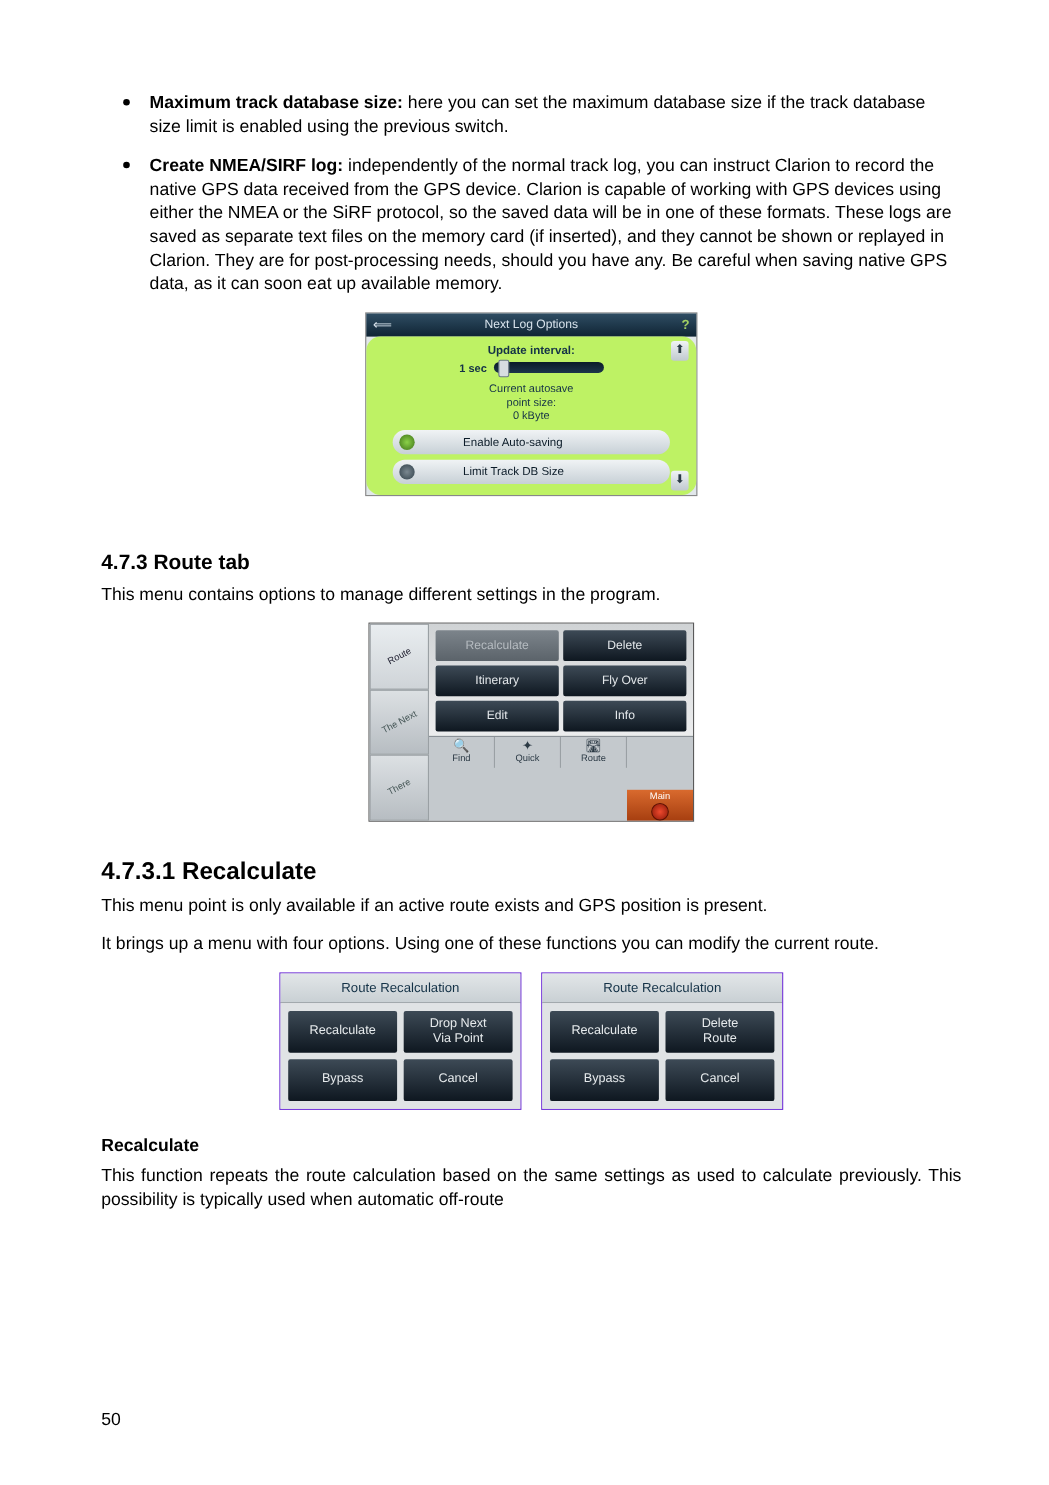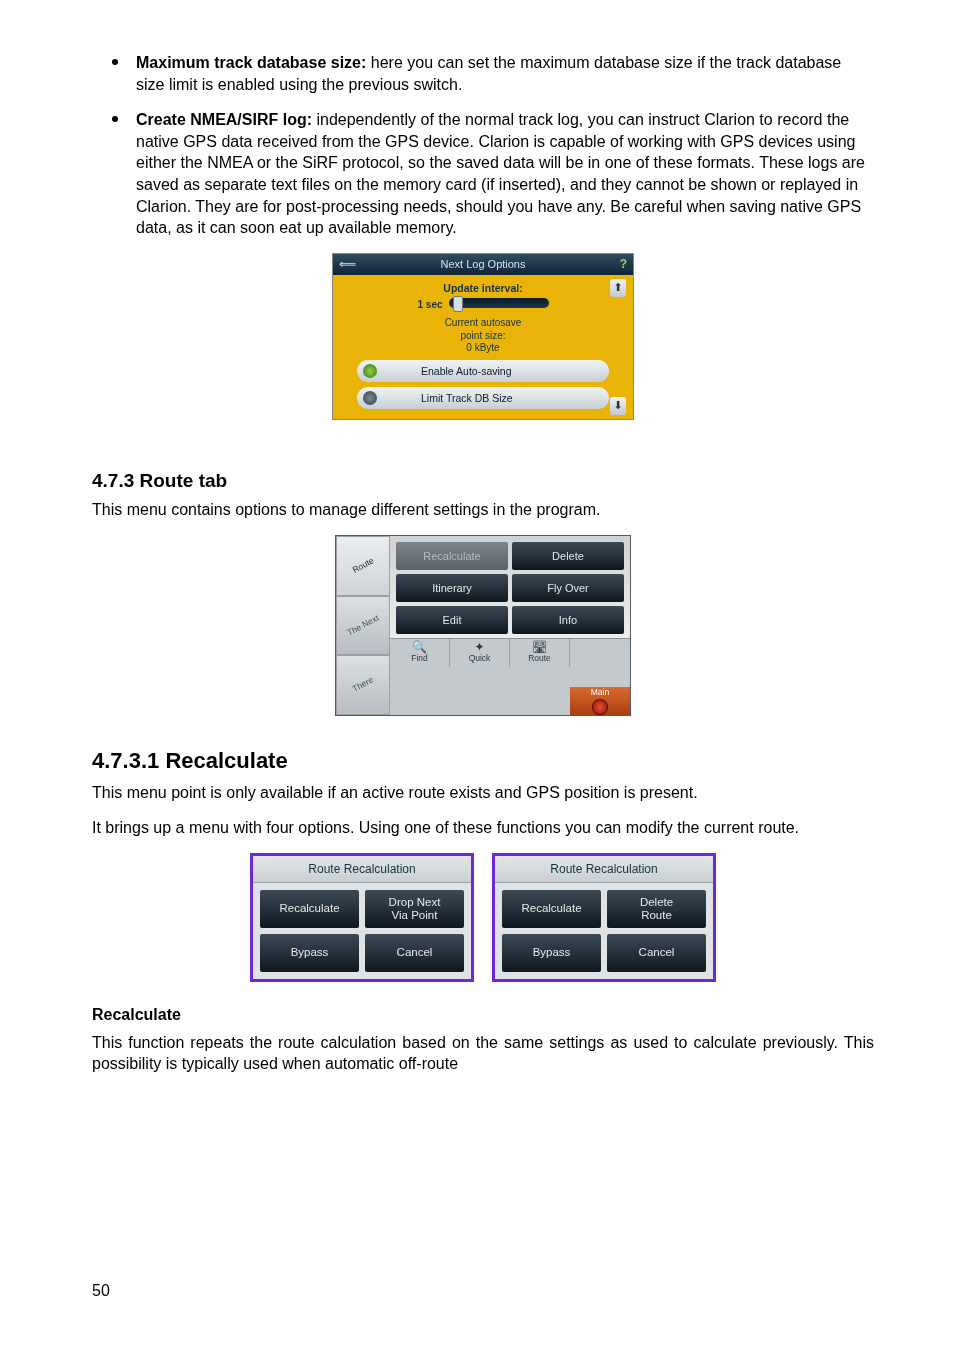--- a/index.html
+++ b/index.html
@@ -7,21 +7,21 @@
     font-size: 16px;
     line-height: 1.35;
     color: #000;
     background: #fff;
     margin: 0;
     padding: 0;
   }
   .page {
     width: 954px;
     min-height: 1350px;
-    padding: 52px 80px 60px 92px;
+    padding: 83px 80px 60px 92px;
     box-sizing: border-box;
     position: relative;
   }
   .bullet-list {
     list-style: none;
     padding: 0;
     margin: 0;
   }
   .bullet-list > li {
     display: flex;
@@ -91,24 +91,25 @@
     font-size: 12px;
   }
   .tracklog .title .help {
     position: absolute;
     right: 6px; top: 2px;
     color: #a3d063;
     font-size: 12px;
     font-weight: bold;
   }
   .tracklog .body {
-    background: #eab308;
+    background: #bef264;
     padding: 6px 10px 10px 10px;
     text-align: center;
     position: relative;
+    border-radius: 13px;
   }
   .tracklog .body .label { font-size: 10.5px; font-weight: bold; margin-bottom: 3px; }
   .tracklog .slider-row {
     display: flex;
     align-items: flex-start;
     justify-content: center;
     gap: 6px;
     margin-bottom: 6px;
   }
   .tracklog .sec { font-size: 10px; font-weight: bold; }
@@ -237,21 +238,21 @@
   .routetab .rb.main .circle {
     width: 14px; height: 14px; border-radius:50%;
     background: radial-gradient(#ef4a2e,#8a1807);
     border:1px solid #5c1003;
     margin-top:1px;
   }
 
   
   .recalc {
     width: 218px;
-    border: 3px solid #6d28d9;
+    border: 1px solid #6d28d9;
     font-size: 12px;
     display: flex;
     flex-direction: column;
     background: #e9ebed;
   }
   .recalc .rc-title {
     background: linear-gradient(#e2e6e8,#c9d0d4);
     color: #143247;
     text-align: center;
     padding: 5px 0;

